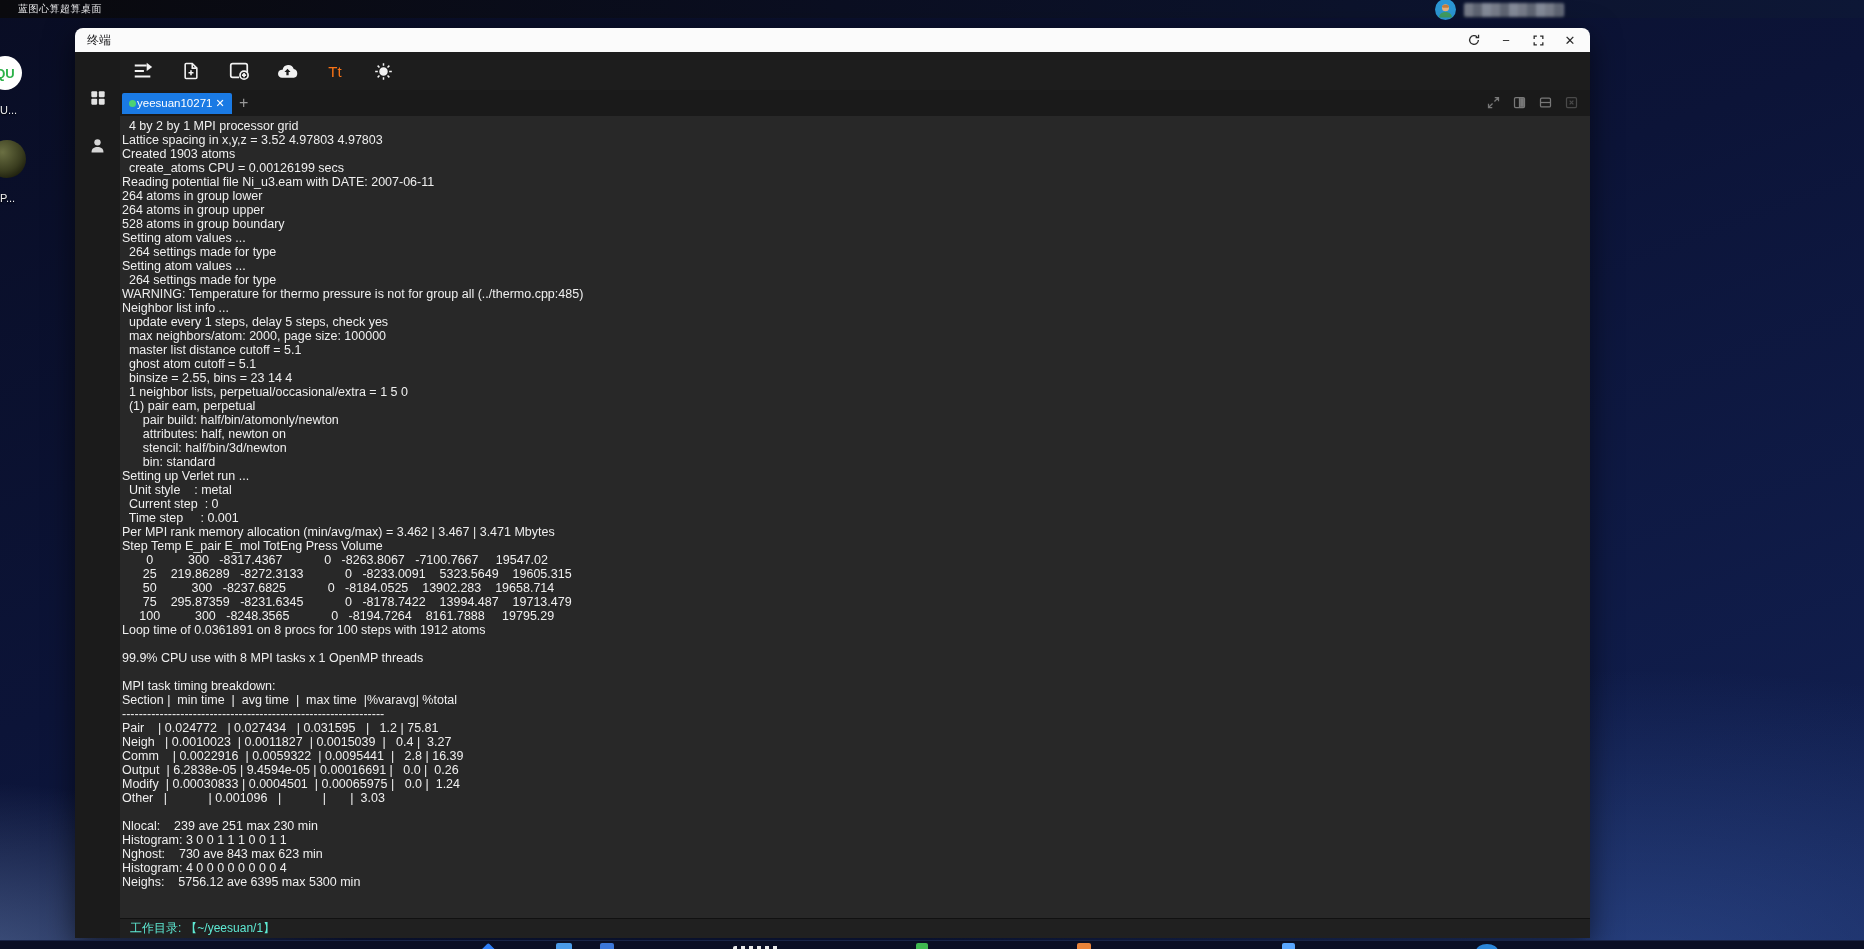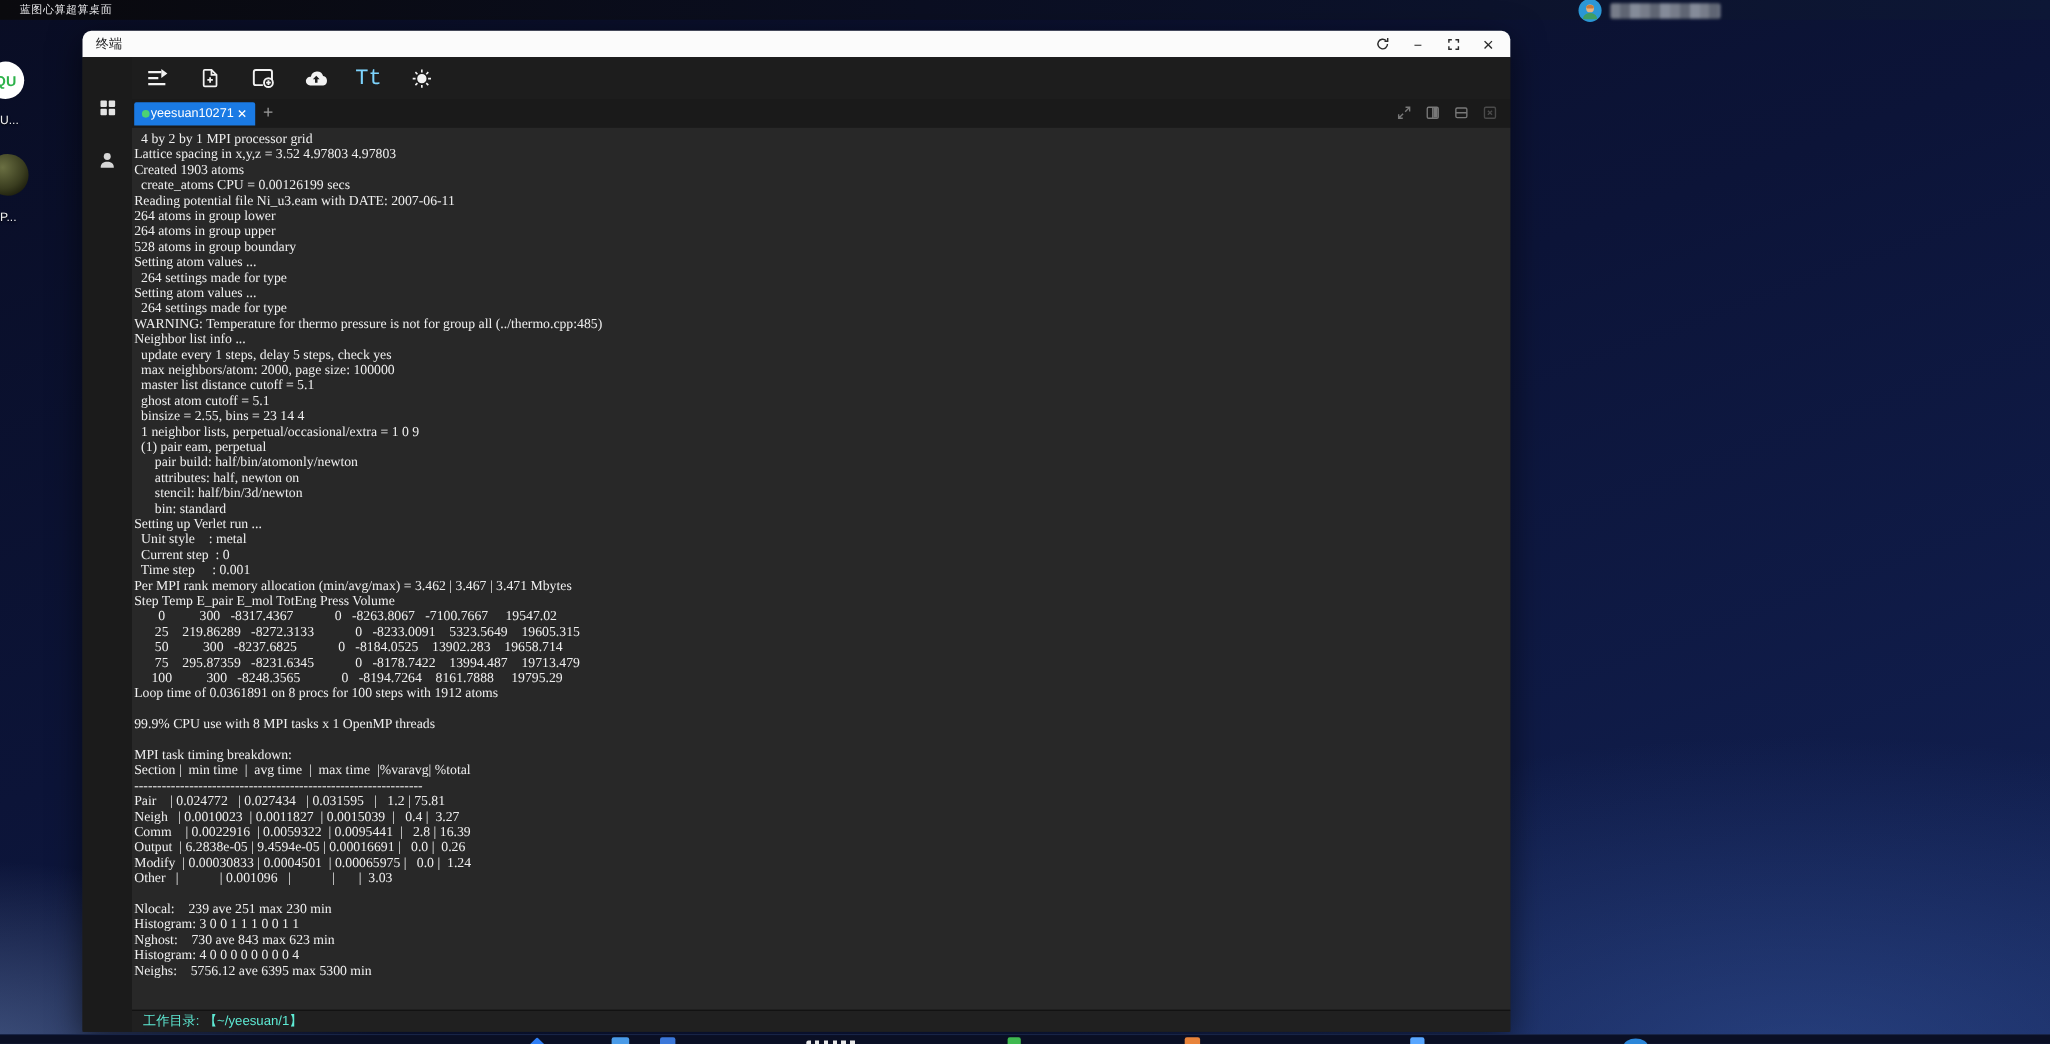--- a/index.html
+++ b/index.html
@@ -26,51 +26,51 @@
   .d-icon { position:absolute; width:60px; text-align:left; color:#eee; font-size:11px; }
   .d-icon .bubble { width:34px; height:34px; border-radius:50%; margin-left:-12px; }
   .d-icon.qu { left:0; top:56px; }
   .d-icon.qu .bubble { background:#fff; color:#2db24a; font-weight:bold; font-size:13px;
     display:flex; align-items:center; justify-content:center; }
   .d-icon.sphere { left:0; top:140px; }
   .d-icon.sphere .bubble { width:38px; height:38px;
     background:radial-gradient(circle at 38% 32%, #6a6f42, #3a3d1f 55%, #17180a 85%); }
   .d-label { display:block; margin-top:14px; text-shadow:0 1px 2px #000; }
   
-  .window { position:absolute; left:75px; top:28px; width:1298px; height:910px;
+  .window { position:absolute; left:75px; top:28px; width:1515px; height:910px;
     border-radius:8px 8px 2px 2px; box-shadow:0 8px 30px rgba(0,0,0,.55); }
   .titlebar { height:24px; background:#fbfbfb; border-radius:8px 8px 0 0;
     display:flex; align-items:center; padding:0 12px; }
   .win-title { font-size:12px; color:#1d1d1f; }
   .win-controls { margin-left:auto; display:flex; align-items:center; gap:16px; }
   .wc-btn { width:16px; height:16px; display:flex; align-items:center; justify-content:center;
     color:#2b2b2b; font-size:13px; cursor:default; background:none; border:none; }
   .win-body { height:886px; display:flex; background:#1d1d1d; border-radius:0 0 2px 2px; }
   
   .rail { width:45px; background:#1b1b1b; flex:0 0 45px; display:flex; flex-direction:column;
     align-items:center; padding-top:36px; gap:26px; }
   .rail-btn { width:22px; height:22px; background:none; border:none; }
   
   .main { flex:1; display:flex; flex-direction:column; min-width:0; }
   .toolbar { height:38px; display:flex; align-items:center; gap:22px; padding-left:10px; background:#1d1d1d; }
   .tb-btn { width:26px; height:26px; background:none; border:none; display:flex;
     align-items:center; justify-content:center; }
-  .tb-font { color:#7dd3fc; font-size:20px; font-family:Liberation Mono, monospace; }
+  .tb-font { color:#f97316; font-size:15px; font-family:Liberation Sans, sans-serif; }
   
   .tabbar { height:26px; display:flex; align-items:center; background:#1a1a1a; position:relative; }
   .tab { height:21px; margin-left:2px; padding:0 7px; display:flex; align-items:center; gap:1px;
     background:var(--accent,#1a7ae4); border-radius:2px 2px 0 0; color:#fff; font-size:11.5px; }
   .tab-dot { width:7px; height:7px; border-radius:50%; background:var(--dot,#4cd273); }
   .tab-close { color:#fff; font-size:11px; background:none; border:none; padding:0 0 0 2px; }
   .newtab { color:#9a9a9a; font-size:16px; background:none; border:none; width:24px; height:21px; line-height:18px; }
   .tab-tools { position:absolute; right:10px; top:4px; display:flex; gap:9px; }
   .tt-btn { width:17px; height:17px; background:none; border:none; display:flex; align-items:center; justify-content:center; }
   
   .terminal { flex:1; background:#282828; overflow:hidden; padding:3px 0 0 2px; cursor:text; }
-  .tline { font-family:Liberation Serif, serif; font-size:12.5px;
+  .tline { font-family:Liberation Sans, sans-serif; font-size:12.5px;
     height:14px; line-height:14px; color:#efefef; white-space:pre; }
   
   .statusbar { height:20px; background:#202020; border-top:1px solid #111;
     display:flex; align-items:center; padding-left:10px; gap:4px;
     color:#5eead4; font-size:12px; }
   
   .taskbar { position:absolute; left:0; bottom:0; width:1864px; height:9px;
     background:#0a0f24; border-top:1px solid #182446; }
   .tk { position:absolute; bottom:-6px; height:12px; border-radius:2px; }
   .tk1 { left:482px; width:14px; background:#2f7ff6; transform:rotate(45deg); bottom:-9px; }
@@ -235,21 +235,21 @@
           <div class="tline">  264 settings made for type</div>
           <div class="tline">Setting atom values ...</div>
           <div class="tline">  264 settings made for type</div>
           <div class="tline">WARNING: Temperature for thermo pressure is not for group all (../thermo.cpp:485)</div>
           <div class="tline">Neighbor list info ...</div>
           <div class="tline">  update every 1 steps, delay 5 steps, check yes</div>
           <div class="tline">  max neighbors/atom: 2000, page size: 100000</div>
           <div class="tline">  master list distance cutoff = 5.1</div>
           <div class="tline">  ghost atom cutoff = 5.1</div>
           <div class="tline">  binsize = 2.55, bins = 23 14 4</div>
-          <div class="tline">  1 neighbor lists, perpetual/occasional/extra = 1 0 9</div>
+          <div class="tline">  1 neighbor lists, perpetual/occasional/extra = 1 5 0</div>
           <div class="tline">  (1) pair eam, perpetual</div>
           <div class="tline">      pair build: half/bin/atomonly/newton</div>
           <div class="tline">      attributes: half, newton on</div>
           <div class="tline">      stencil: half/bin/3d/newton</div>
           <div class="tline">      bin: standard</div>
           <div class="tline">Setting up Verlet run ...</div>
           <div class="tline">  Unit style    : metal</div>
           <div class="tline">  Current step  : 0</div>
           <div class="tline">  Time step     : 0.001</div>
           <div class="tline">Per MPI rank memory allocation (min/avg/max) = 3.462 | 3.467 | 3.471 Mbytes</div>

